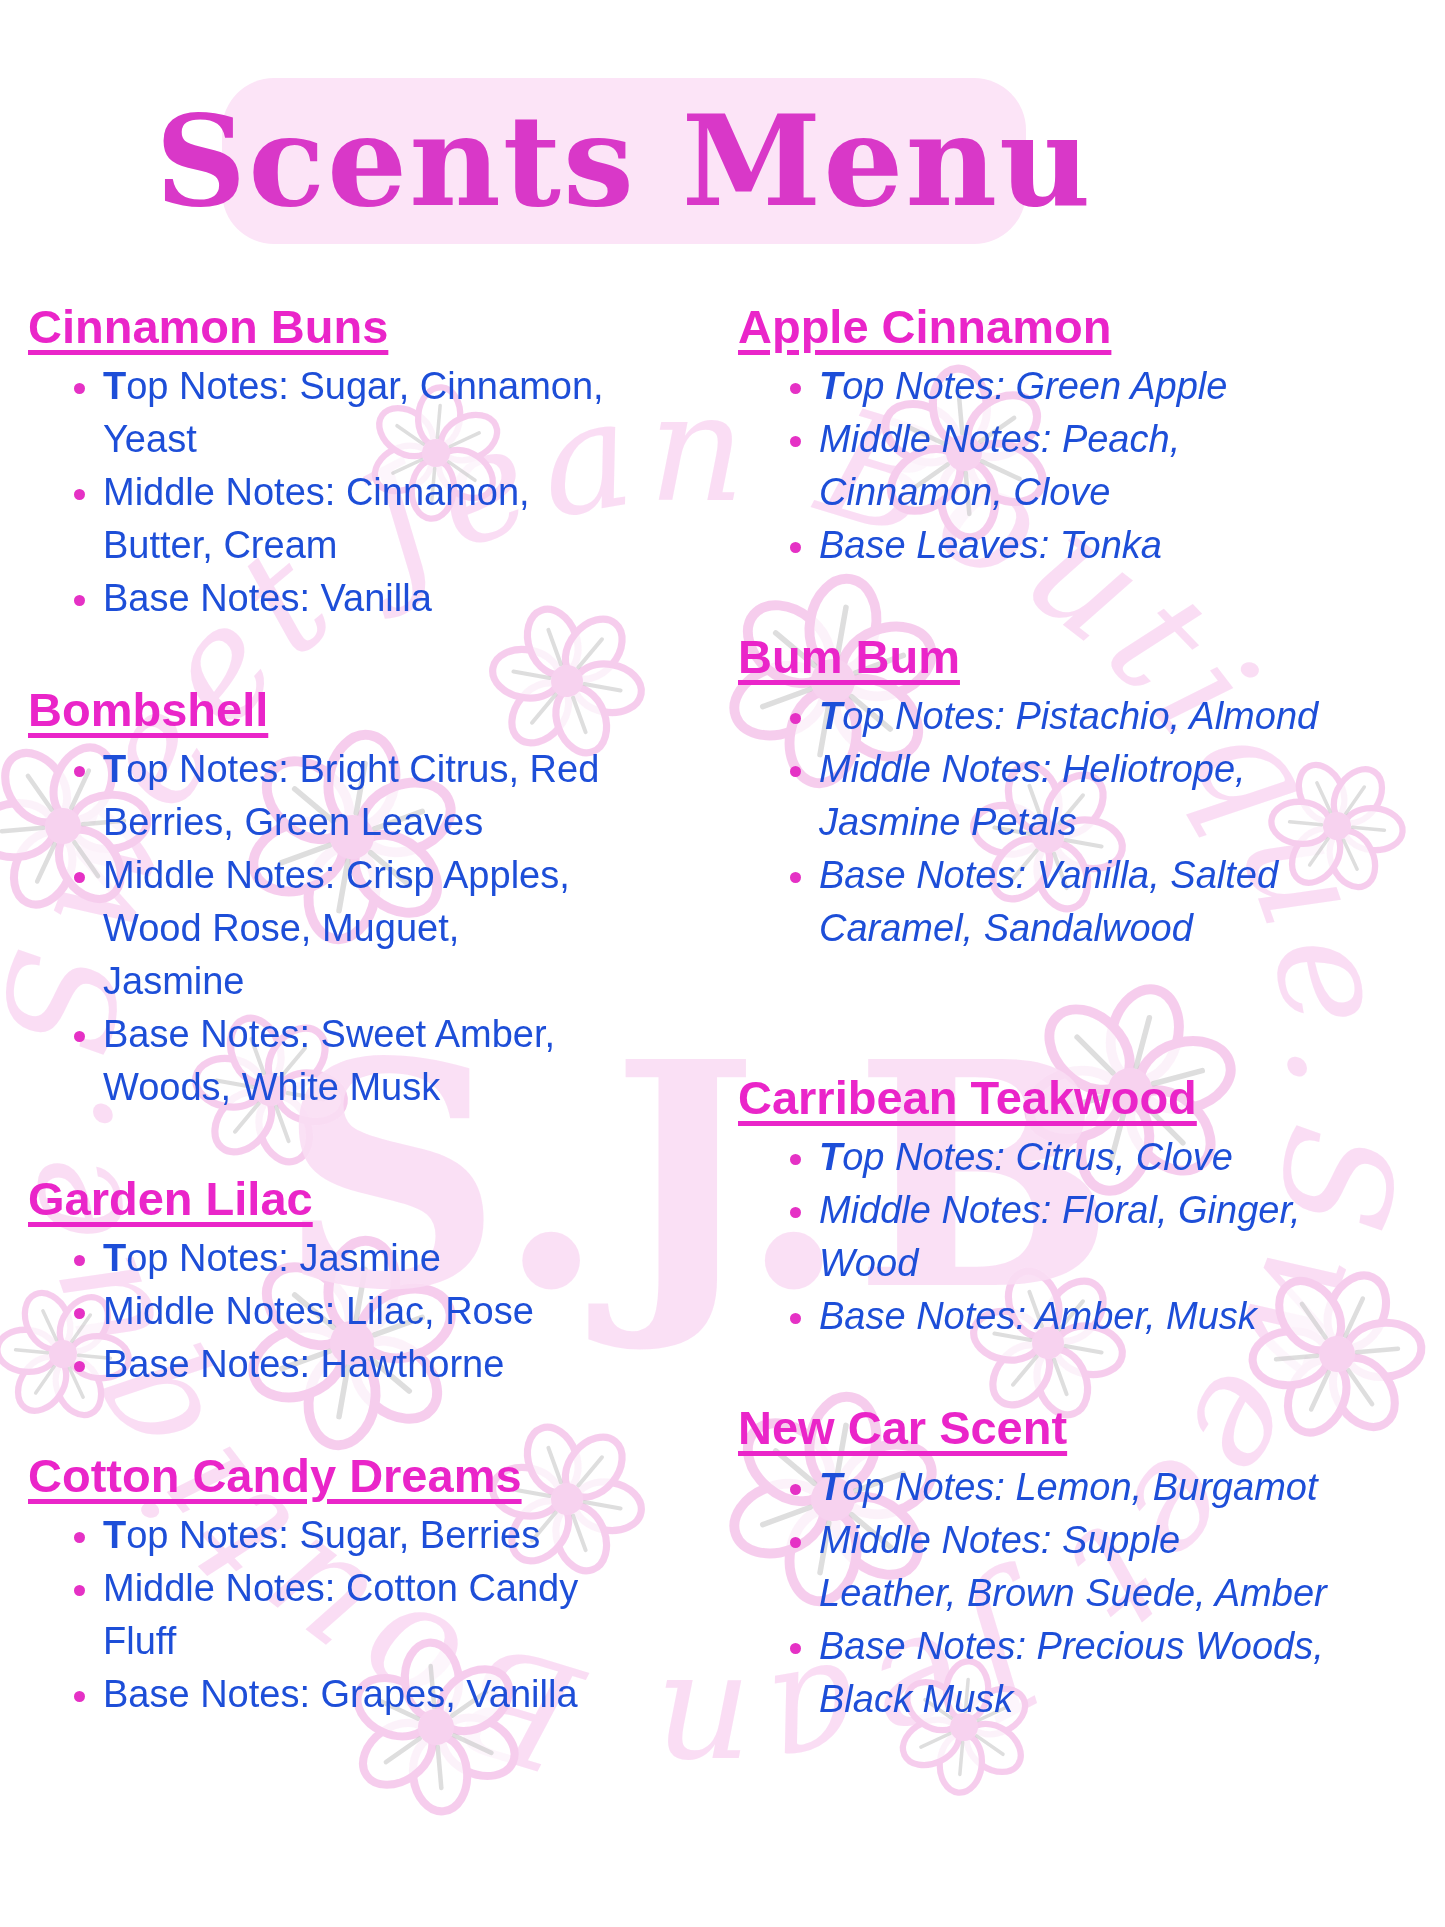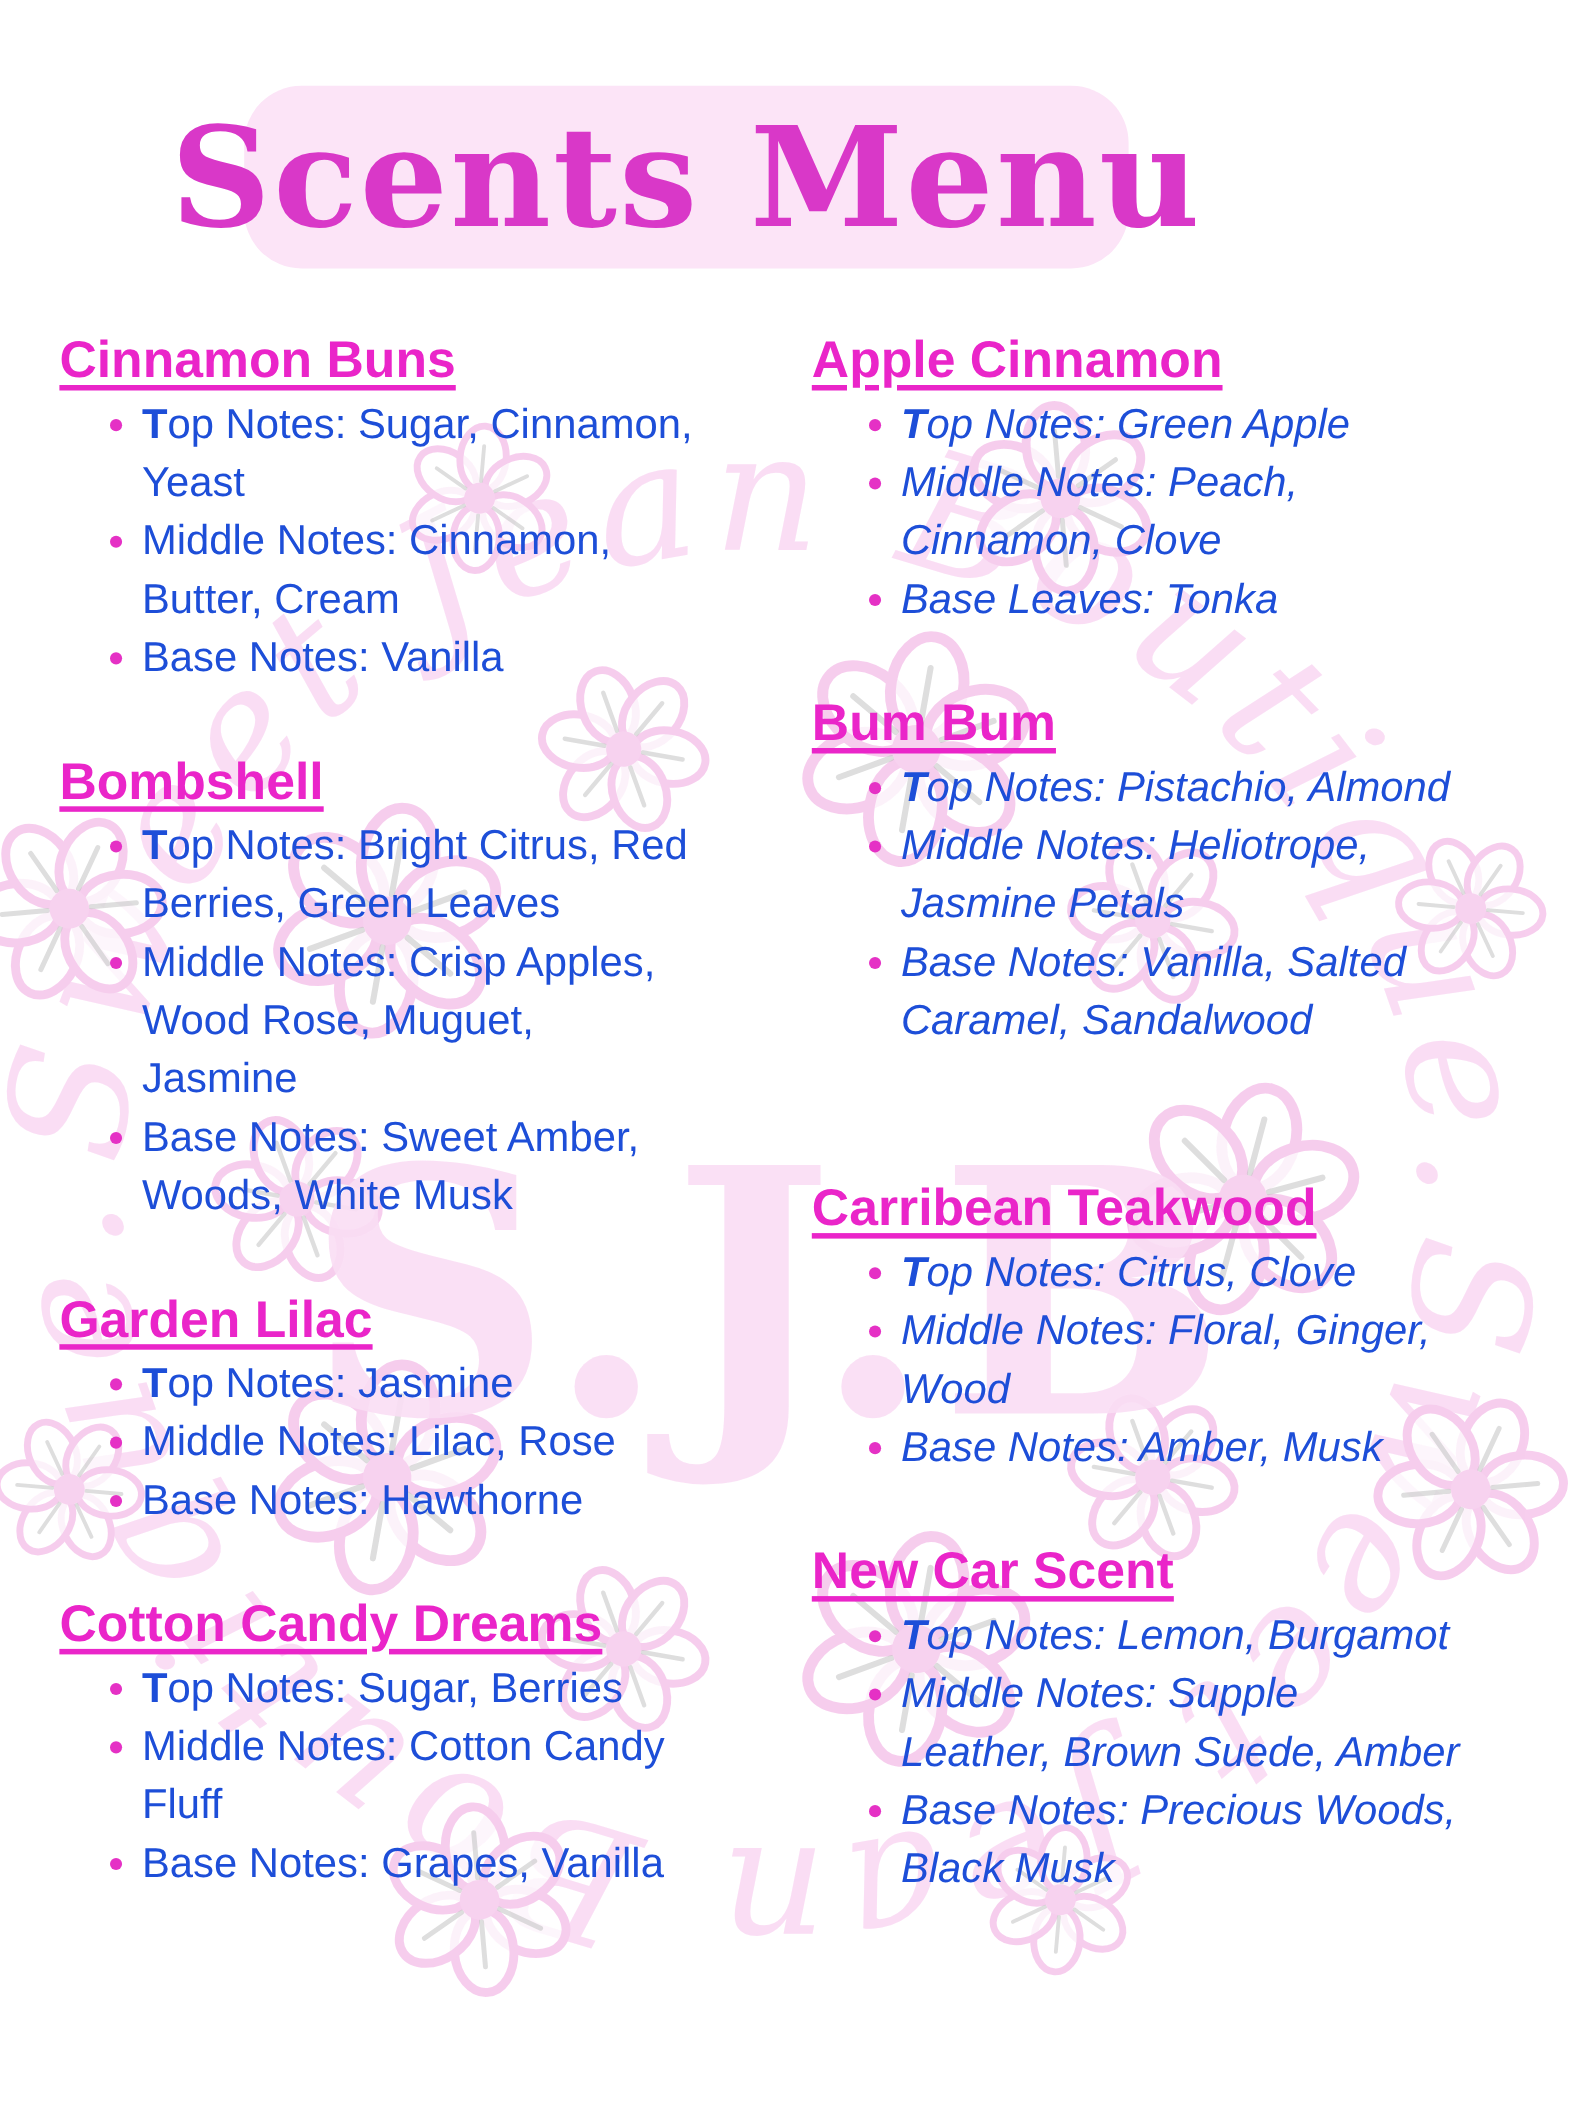--- a/index.html
+++ b/index.html
@@ -28,21 +28,21 @@
     margin:0;
     font-family:"DejaVu Serif", serif;
     font-weight:bold;
     font-size:126px;
     letter-spacing:2px;
     color:#d938c8;
     white-space:nowrap;
   }
   
   .col { position:absolute; top:300px; z-index:2; }
-  .col-left  { left:28px;  width:579px;margin-left:26px; }
+  .col-left  { left:28px;  width:579px; }
   .col-right { left:738px; width:589px; }
   .section { margin:0 0 58px 0; }
   .section.mb-lg { margin-bottom:116px; }
   .scent-name {
     margin:0 0 6px 0;
     font-size:47px;
     line-height:54px;
     font-weight:bold;
     color:#ea25c9;
     text-decoration:underline;

